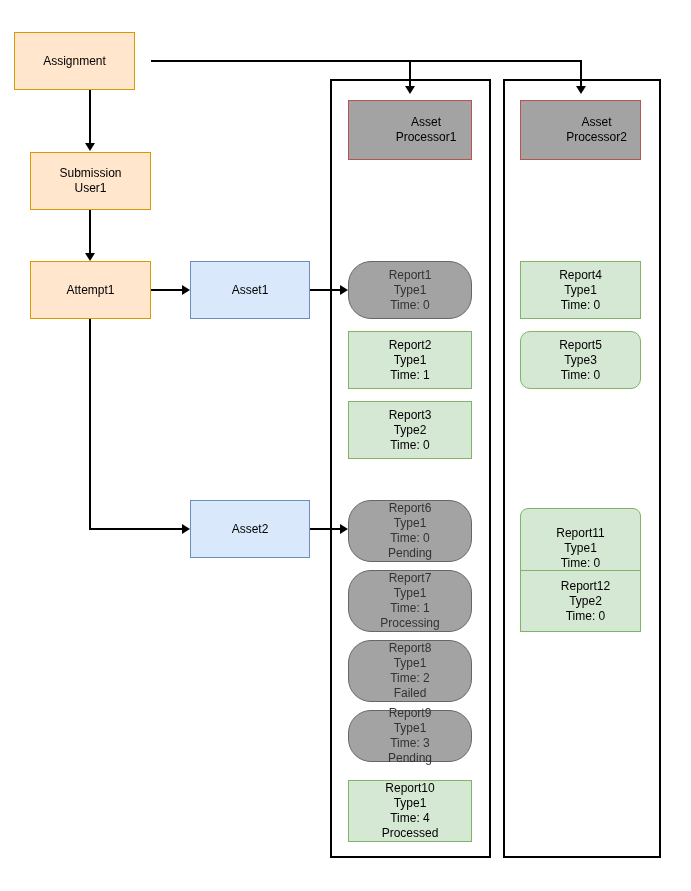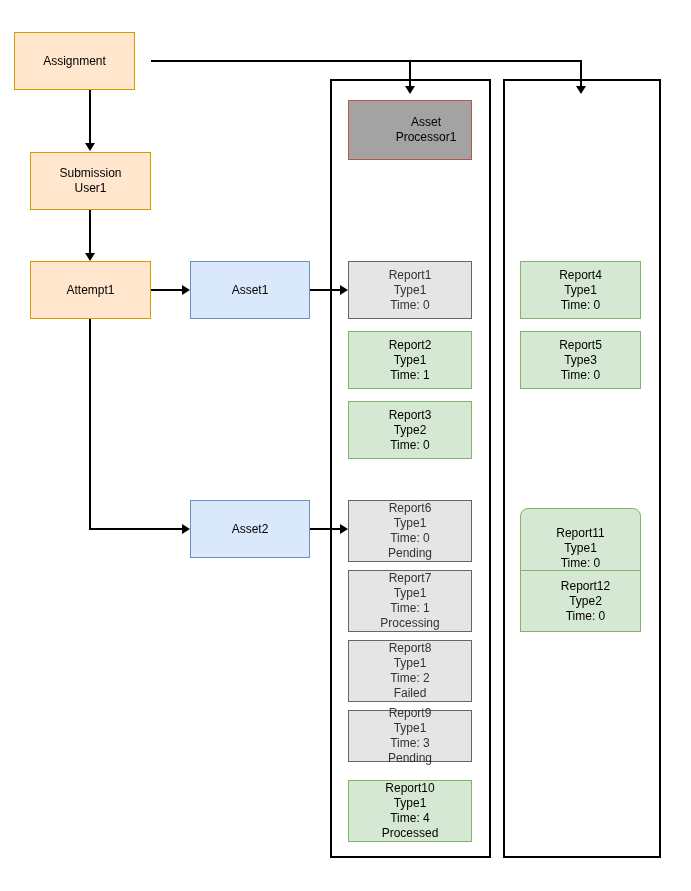--- a/index.html
+++ b/index.html
@@ -42,23 +42,24 @@
   .node.pink {
     background: #a3a3a3;
     border-color: #b85450;
     padding-left: 32px;
   }
   .node.green {
     background: #d5e8d4;
     border-color: #82b366;
   }
   .node.grey {
-    background: #e5e5e5;
+    background: #a3a3a3;
     border-color: #666666;
     color: #333333;
+    border-radius: 23px;
   }
   .container-box {
     position: absolute;
     box-sizing: border-box;
     border: 2px solid #000000;
     background: transparent;
   }
   .edge {
     position: absolute;
     background: #000000;
@@ -151,25 +152,26 @@
 Failed</div>
   <div class="node grey" style="left:348px; top:710px; width:124px; height:52px;">Report9
 Type1
 Time: 3
 Pending</div>
   <div class="node green" style="left:348px; top:780px; width:124px; height:62px;">Report10
 Type1
 Time: 4
 Processed</div>
 
+  <div class="node pink" style="left:520px; top:100px; width:121px; height:60px;">Asset Processor2</div>
 
   <div class="node green" style="left:520px; top:261px; width:121px; height:58px;">Report4
 Type1
 Time: 0</div>
-  <div class="node green" style="left:520px; top:331px; width:121px; height:58px;">Report5
+  <div class="node green" style="left:520px; top:331px; width:121px; height:58px;border-radius:10px;">Report5
 Type3
 Time: 0</div>
 
   <div class="node green" style="left:520px; top:508px; width:121px; height:80px;border-radius:8px;">Report11
 Type1
 Time: 0</div>
   <div class="node green" style="left:520px; top:570px; width:121px; height:62px;padding-left:10px;">Report12
 Type2
 Time: 0</div>
 

